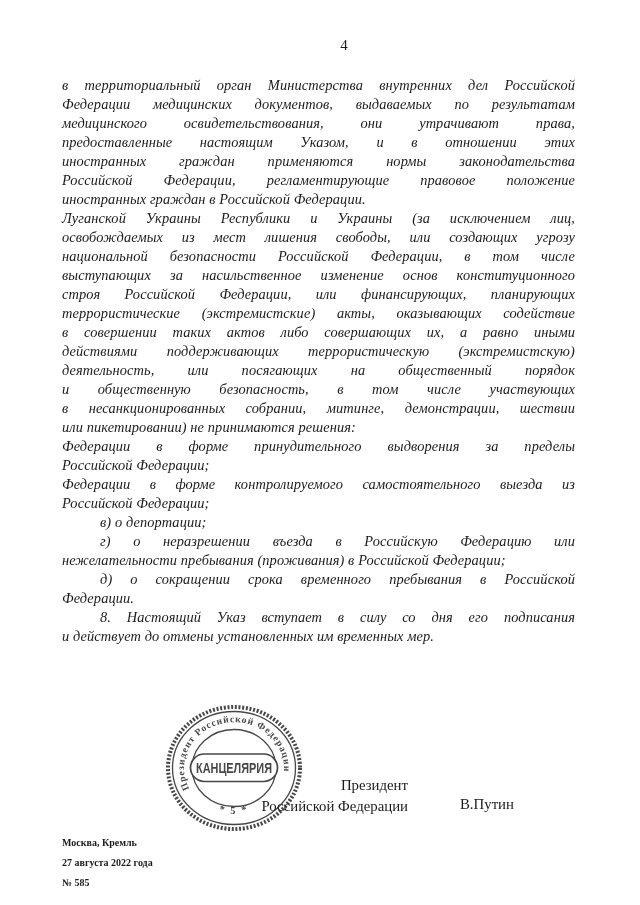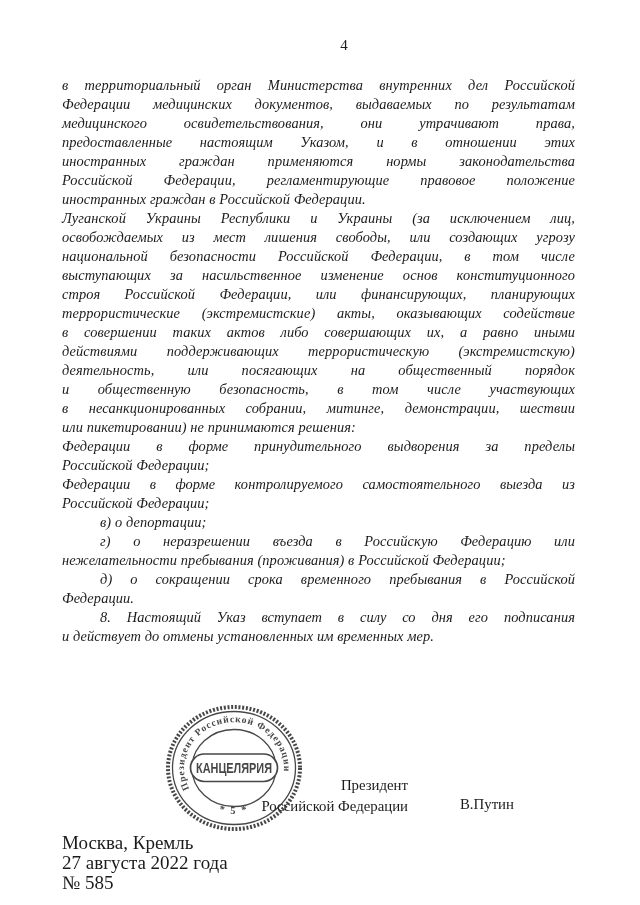--- a/index.html
+++ b/index.html
@@ -17,21 +17,21 @@
     font-size:14.4px; line-height:19px; letter-spacing:0.1px;font-style:italic;
   }
   .line { text-align:justify; text-align-last:justify; }
   .line.first { padding-left:38px; }
   .line.last { text-align-last:left; }
   .sig-title {
     position:absolute; left:228px; top:775px; width:180px;
     text-align:right; font-size:14.8px; line-height:21px;
   }
   .sig-name { position:absolute; left:412px; top:796px; font-size:14.8px;margin-left:48px; }
-  .issue { position:absolute; left:62px; top:833px; font-size:19px; line-height:20.2px; }
+  .issue { position:absolute; left:62px; top:833px; font-size:10px; line-height:20.2px;font-weight:bold; }
   .seal {
     position:absolute; left:161px; top:702px; width:146px; height:132px;
     color:#2e2e2e; opacity:0.88; z-index:2;
   }
   .seal .ringstroke { fill:none; stroke:currentColor; }
   .seal text { fill:currentColor; font-family:"Liberation Serif", serif; font-weight:bold; }
   .seal .ring-label { font-size:9.6px; letter-spacing:0.9px; }
   .seal .bottom-label { font-size:10.5px; letter-spacing:2px; }
   .seal .center-label { font-family:"Liberation Sans", sans-serif; font-size:14px; font-weight:bold; }
   .seal .box { fill:#ffffff; stroke:currentColor; stroke-width:1.7; }

